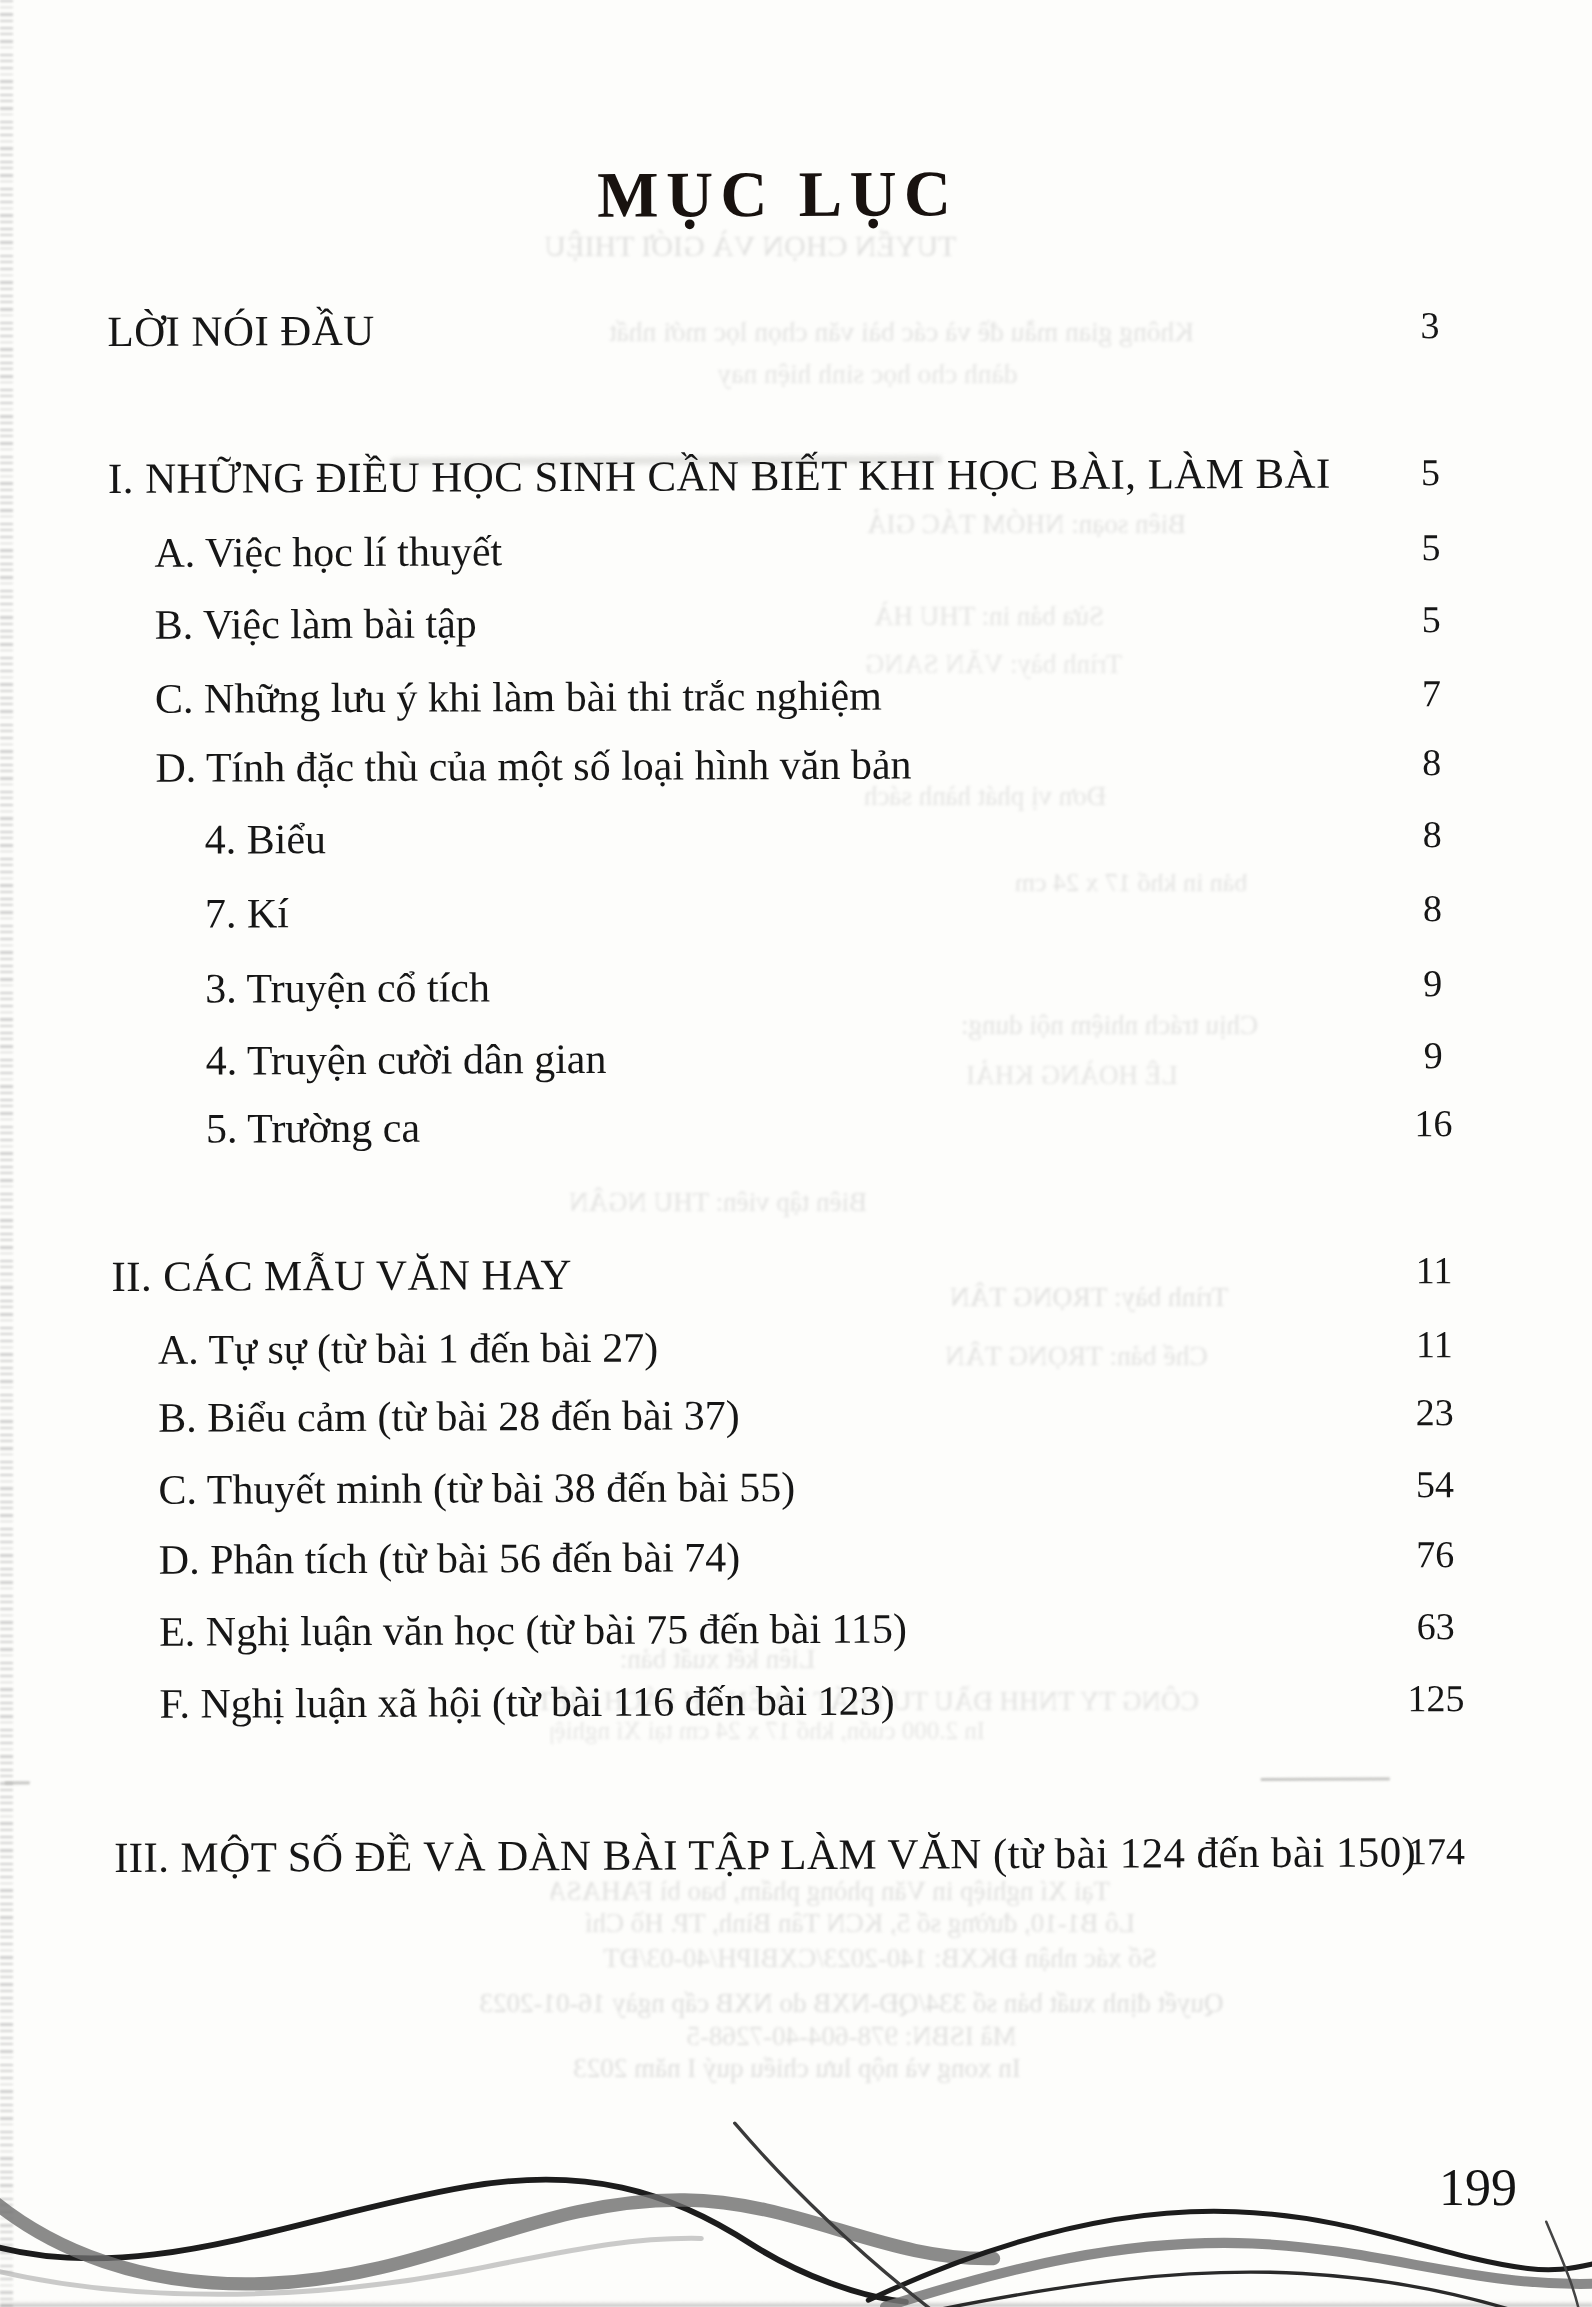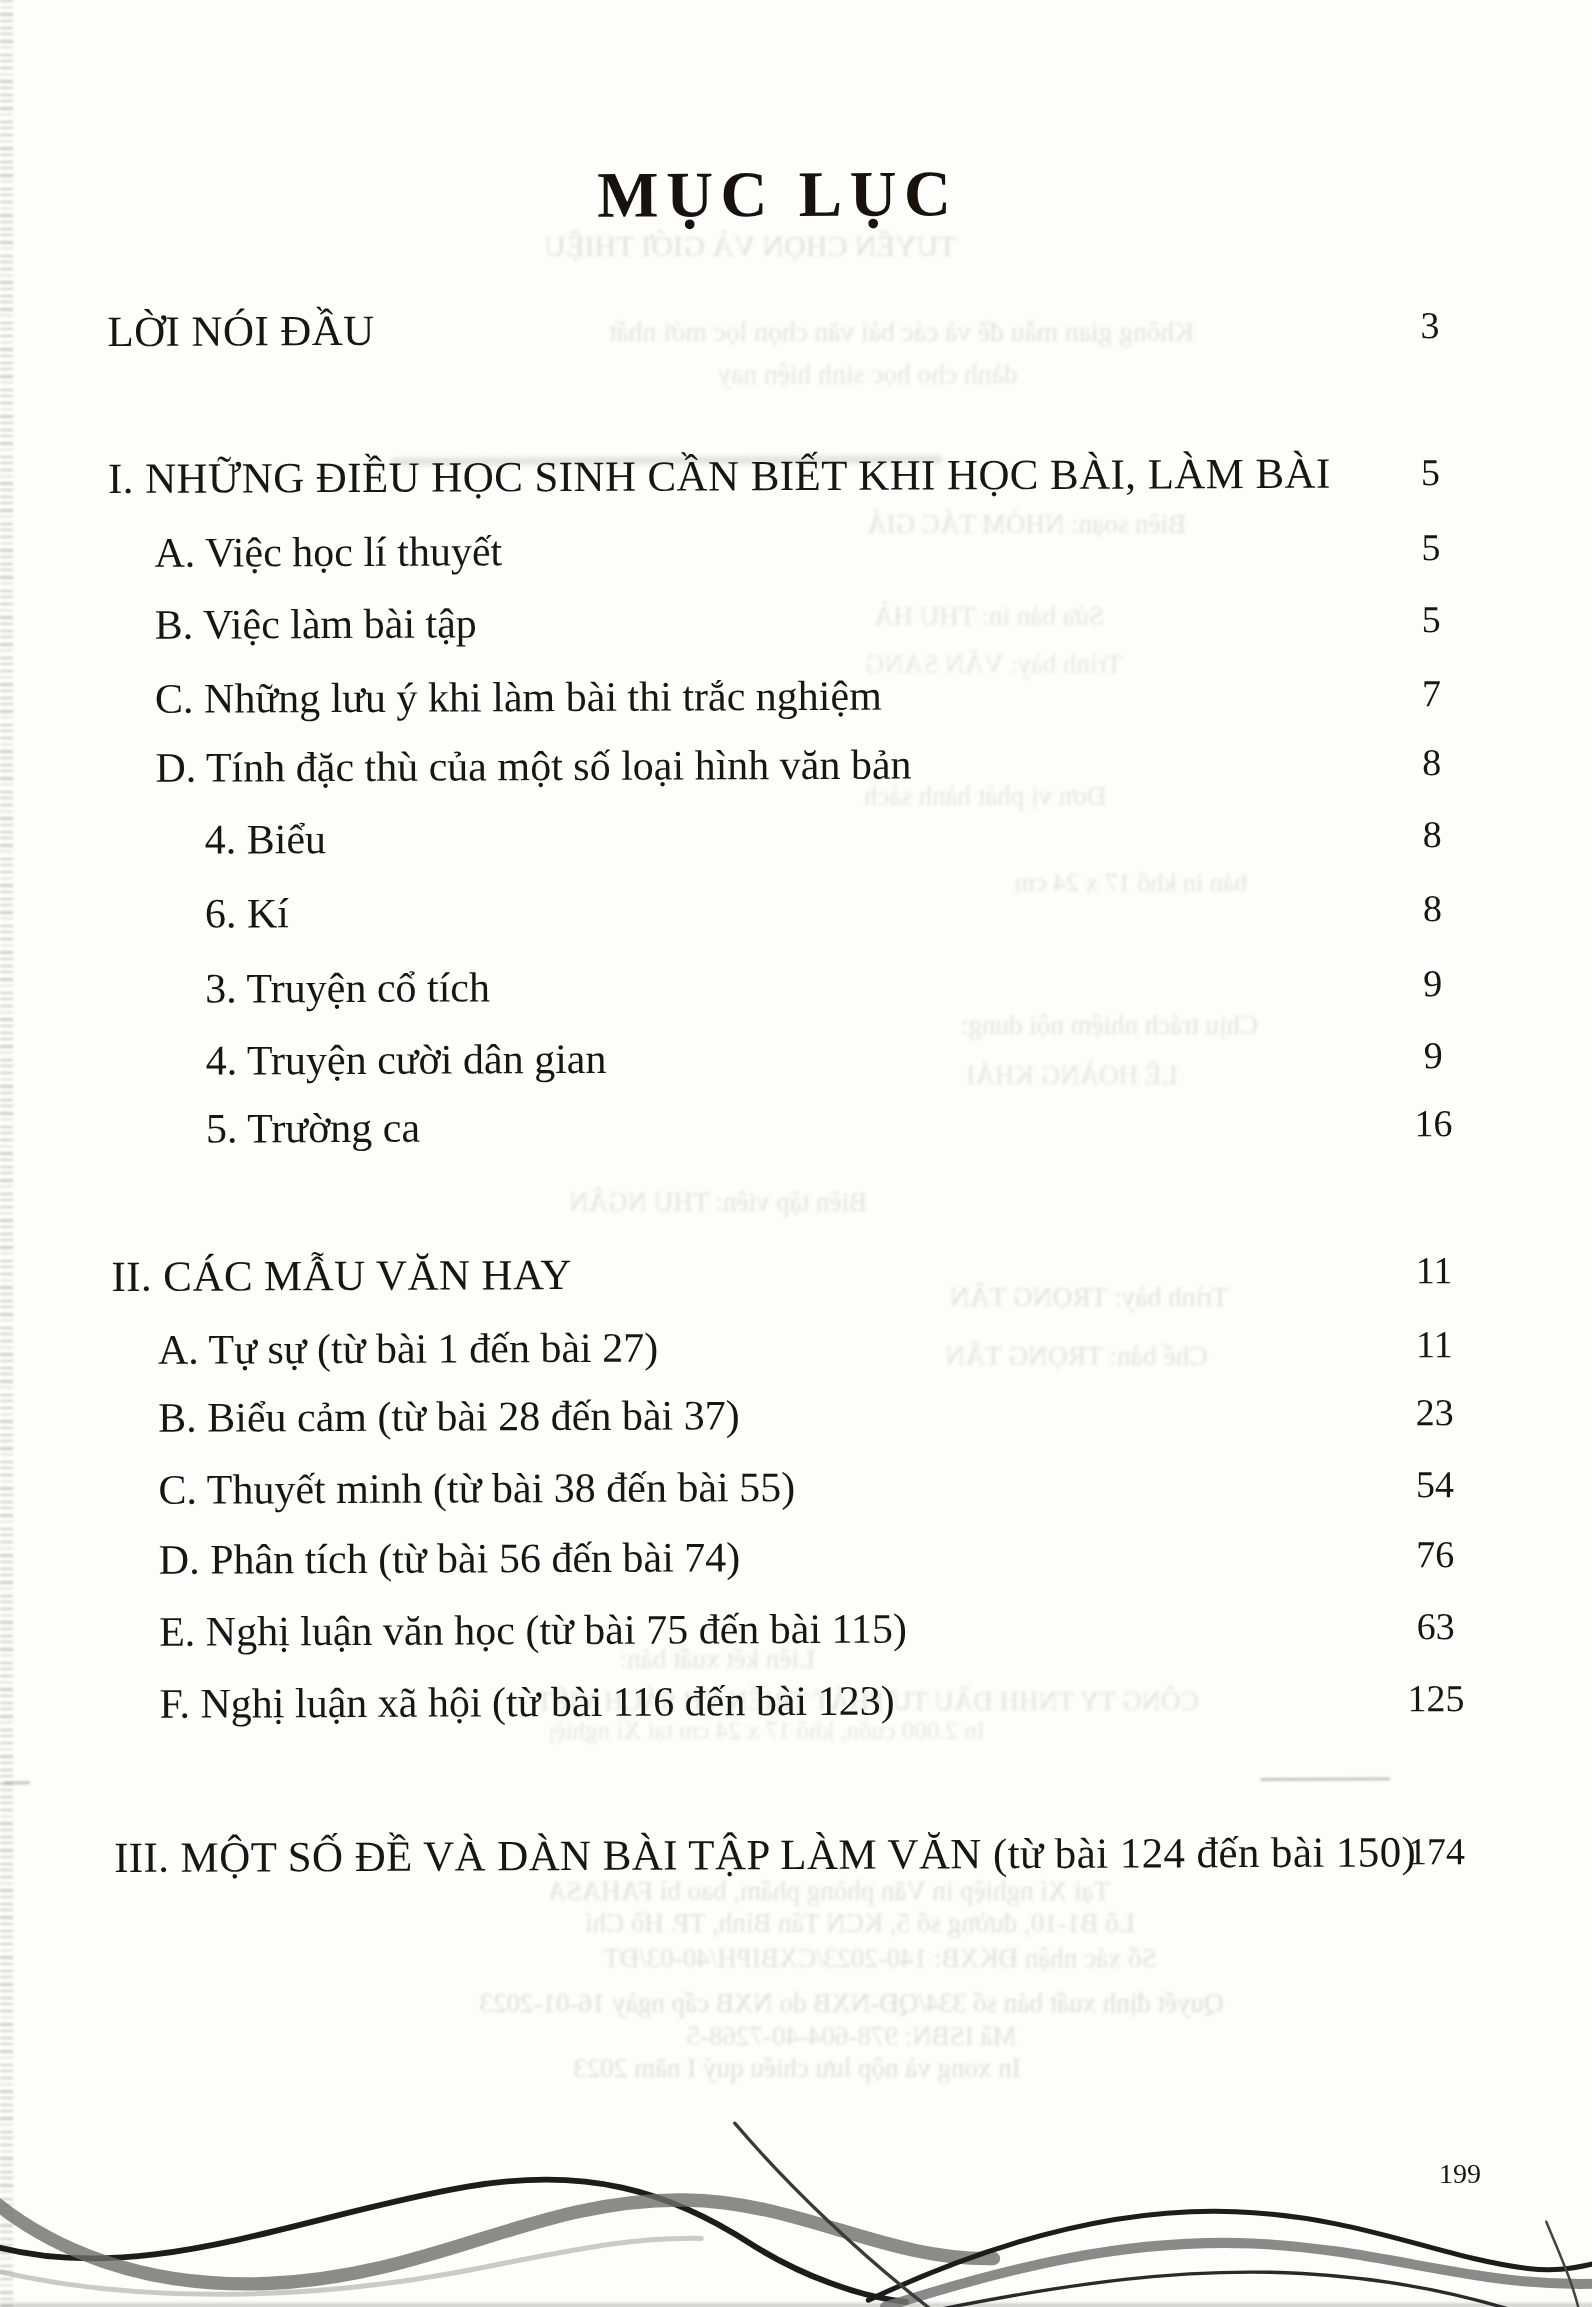--- a/index.html
+++ b/index.html
@@ -54,21 +54,21 @@
     pointer-events:none;
   }
   .smudge{
     position:absolute;background:#cfcfcc;filter:blur(2.1px);opacity:.55;border-radius:2.5px;
   }
   .dash-artifact{
     position:absolute;height:3.3px;background:#b9b9b6;filter:blur(0.8px);opacity:.8;
   }
   .pageno{
     position:absolute;left:1439px;top:2158px;width:75px;
-    font-size:28px;text-align:left;color:#141414;
+    font-size:52px;text-align:left;color:#141414;
   }
   .swoosh{position:absolute;left:0;top:2073px;width:1593px;height:234px;}
 </style>
 </head>
 <body>
 
 <div class="page">
 
   <div class="edge-left"></div>
   <div class="edge-bottom"></div>
@@ -106,21 +106,21 @@
     <div class="dash-artifact" style="left:0px;top:1778px;width:25px;"></div>
 
     <div id="toc">
         <div class="toc-row lvl0" style="left: 109px; top: 301px; width: 1402px;"><span class="lbl">LỜI NÓI ĐẦU</span><span class="pg">3</span></div>
         <div class="toc-row lvl0" style="left: 109px; top: 448px; width: 1402px;"><span class="lbl">I. NHỮNG ĐIỀU HỌC SINH CẦN BIẾT KHI HỌC BÀI, LÀM BÀI</span><span class="pg">5</span></div>
         <div class="toc-row lvl1" style="left: 155px; top: 523px; width: 1356px;"><span class="lbl">A. Việc học lí thuyết</span><span class="pg">5</span></div>
         <div class="toc-row lvl1" style="left: 155px; top: 595px; width: 1356px;"><span class="lbl">B. Việc làm bài tập</span><span class="pg">5</span></div>
         <div class="toc-row lvl1" style="left: 155px; top: 669px; width: 1356px;"><span class="lbl">C. Những lưu ý khi làm bài thi trắc nghiệm</span><span class="pg">7</span></div>
         <div class="toc-row lvl1" style="left: 155px; top: 738px; width: 1356px;"><span class="lbl">D. Tính đặc thù của một số loại hình văn bản</span><span class="pg">8</span></div>
         <div class="toc-row lvl2" style="left: 204px; top: 810px; width: 1307px;"><span class="lbl">4. Biểu</span><span class="pg">8</span></div>
-        <div class="toc-row lvl2" style="left: 204px; top: 884px; width: 1307px;"><span class="lbl">6. Kí</span><span class="pg">8</span></div>
+        <div class="toc-row lvl2" style="left: 204px; top: 884px; width: 1307px;"><span class="lbl">7. Kí</span><span class="pg">8</span></div>
         <div class="toc-row lvl2" style="left: 204px; top: 959px; width: 1307px;"><span class="lbl">3. Truyện cổ tích</span><span class="pg">9</span></div>
         <div class="toc-row lvl2" style="left: 204px; top: 1031px; width: 1307px;"><span class="lbl">4. Truyện cười dân gian</span><span class="pg">9</span></div>
         <div class="toc-row lvl2" style="left: 204px; top: 1099px; width: 1307px;"><span class="lbl">5. Trường ca</span><span class="pg">16</span></div>
         <div class="toc-row lvl0" style="left: 109px; top: 1246px; width: 1402px;"><span class="lbl">II. CÁC MẪU VĂN HAY</span><span class="pg">11</span></div>
         <div class="toc-row lvl1" style="left: 155px; top: 1320px; width: 1356px;"><span class="lbl">A. Tự sự (từ bài 1 đến bài 27)</span><span class="pg">11</span></div>
         <div class="toc-row lvl1" style="left: 155px; top: 1388px; width: 1356px;"><span class="lbl">B. Biểu cảm (từ bài 28 đến bài 37)</span><span class="pg">23</span></div>
         <div class="toc-row lvl1" style="left: 155px; top: 1460px; width: 1356px;"><span class="lbl">C. Thuyết minh (từ bài 38 đến bài 55)</span><span class="pg">54</span></div>
         <div class="toc-row lvl1" style="left: 155px; top: 1530px; width: 1356px;"><span class="lbl">D. Phân tích (từ bài 56 đến bài 74)</span><span class="pg">76</span></div>
         <div class="toc-row lvl1" style="left: 155px; top: 1602px; width: 1356px;"><span class="lbl">E. Nghị luận văn học (từ bài 75 đến bài 115)</span><span class="pg">63</span></div>
         <div class="toc-row lvl1" style="left: 155px; top: 1674px; width: 1356px;"><span class="lbl">F. Nghị luận xã hội (từ bài 116 đến bài 123)</span><span class="pg">125</span></div>

